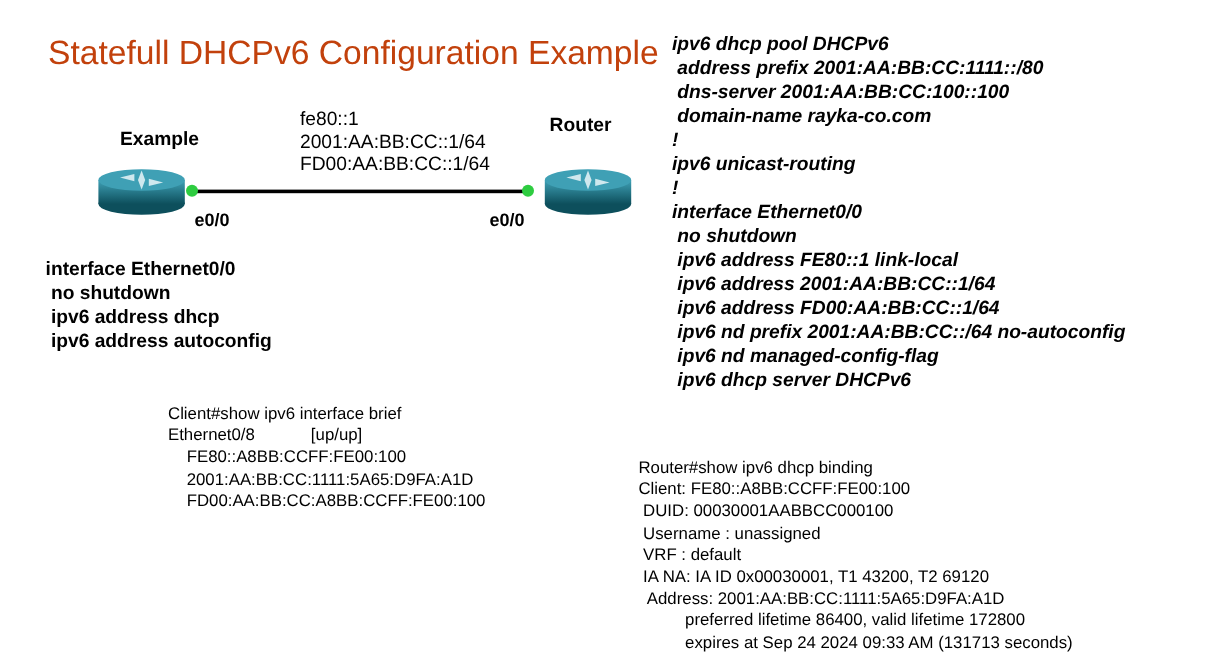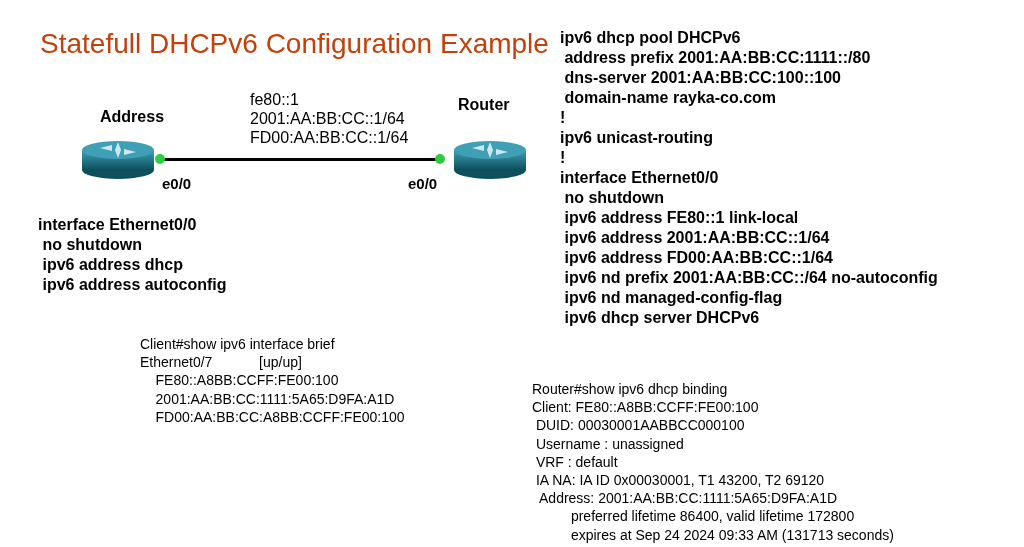--- a/index.html
+++ b/index.html
@@ -67,20 +67,21 @@
     white-space: pre;
   }
   .router-config {
     position: absolute;
     top: 28px;
     left: 560px;
     font-weight: bold;
     font-size: 16px;
     line-height: 1.25;
     white-space: pre;
+    font-style: italic;
   }
   .client-output {
     position: absolute;
     top: 335px;
     left: 140px;
     font-size: 14px;
     line-height: 1.3;
     white-space: pre;
   }
   .router-output {
@@ -152,21 +153,21 @@
     </linearGradient>
   </defs>
   <g fill="#cfe8ee">
     <polygon points="22,16 34,13 34,19"></polygon>
     <polygon points="58,20 46,17 46,23"></polygon>
     <polygon points="40,10 37,18 43,18"></polygon>
     <polygon points="40,26 37,18 43,18"></polygon>
   </g>
 </svg>
 
-<div class="client-label">Address</div>
+<div class="client-label">Example</div>
 <div class="router-label">Router</div>
 
 <div class="link-line"></div>
 <div class="port-dot left"></div>
 <div class="port-dot right"></div>
 
 <div class="link-addrs">fe80::1
 2001:AA:BB:CC::1/64
 FD00:AA:BB:CC::1/64</div>
 
@@ -187,21 +188,21 @@
 interface Ethernet0/0
  no shutdown
  ipv6 address FE80::1 link-local
  ipv6 address 2001:AA:BB:CC::1/64
  ipv6 address FD00:AA:BB:CC::1/64
  ipv6 nd prefix 2001:AA:BB:CC::/64 no-autoconfig
  ipv6 nd managed-config-flag
  ipv6 dhcp server DHCPv6</div>
 
 <div class="client-output">Client#show ipv6 interface brief
-Ethernet0/7            [up/up]
+Ethernet0/8            [up/up]
     FE80::A8BB:CCFF:FE00:100
     2001:AA:BB:CC:1111:5A65:D9FA:A1D
     FD00:AA:BB:CC:A8BB:CCFF:FE00:100</div>
 <div class="router-output">Router#show ipv6 dhcp binding
 Client: FE80::A8BB:CCFF:FE00:100
  DUID: 00030001AABBCC000100
  Username : unassigned
  VRF : default
  IA NA: IA ID 0x00030001, T1 43200, T2 69120
   Address: 2001:AA:BB:CC:1111:5A65:D9FA:A1D

